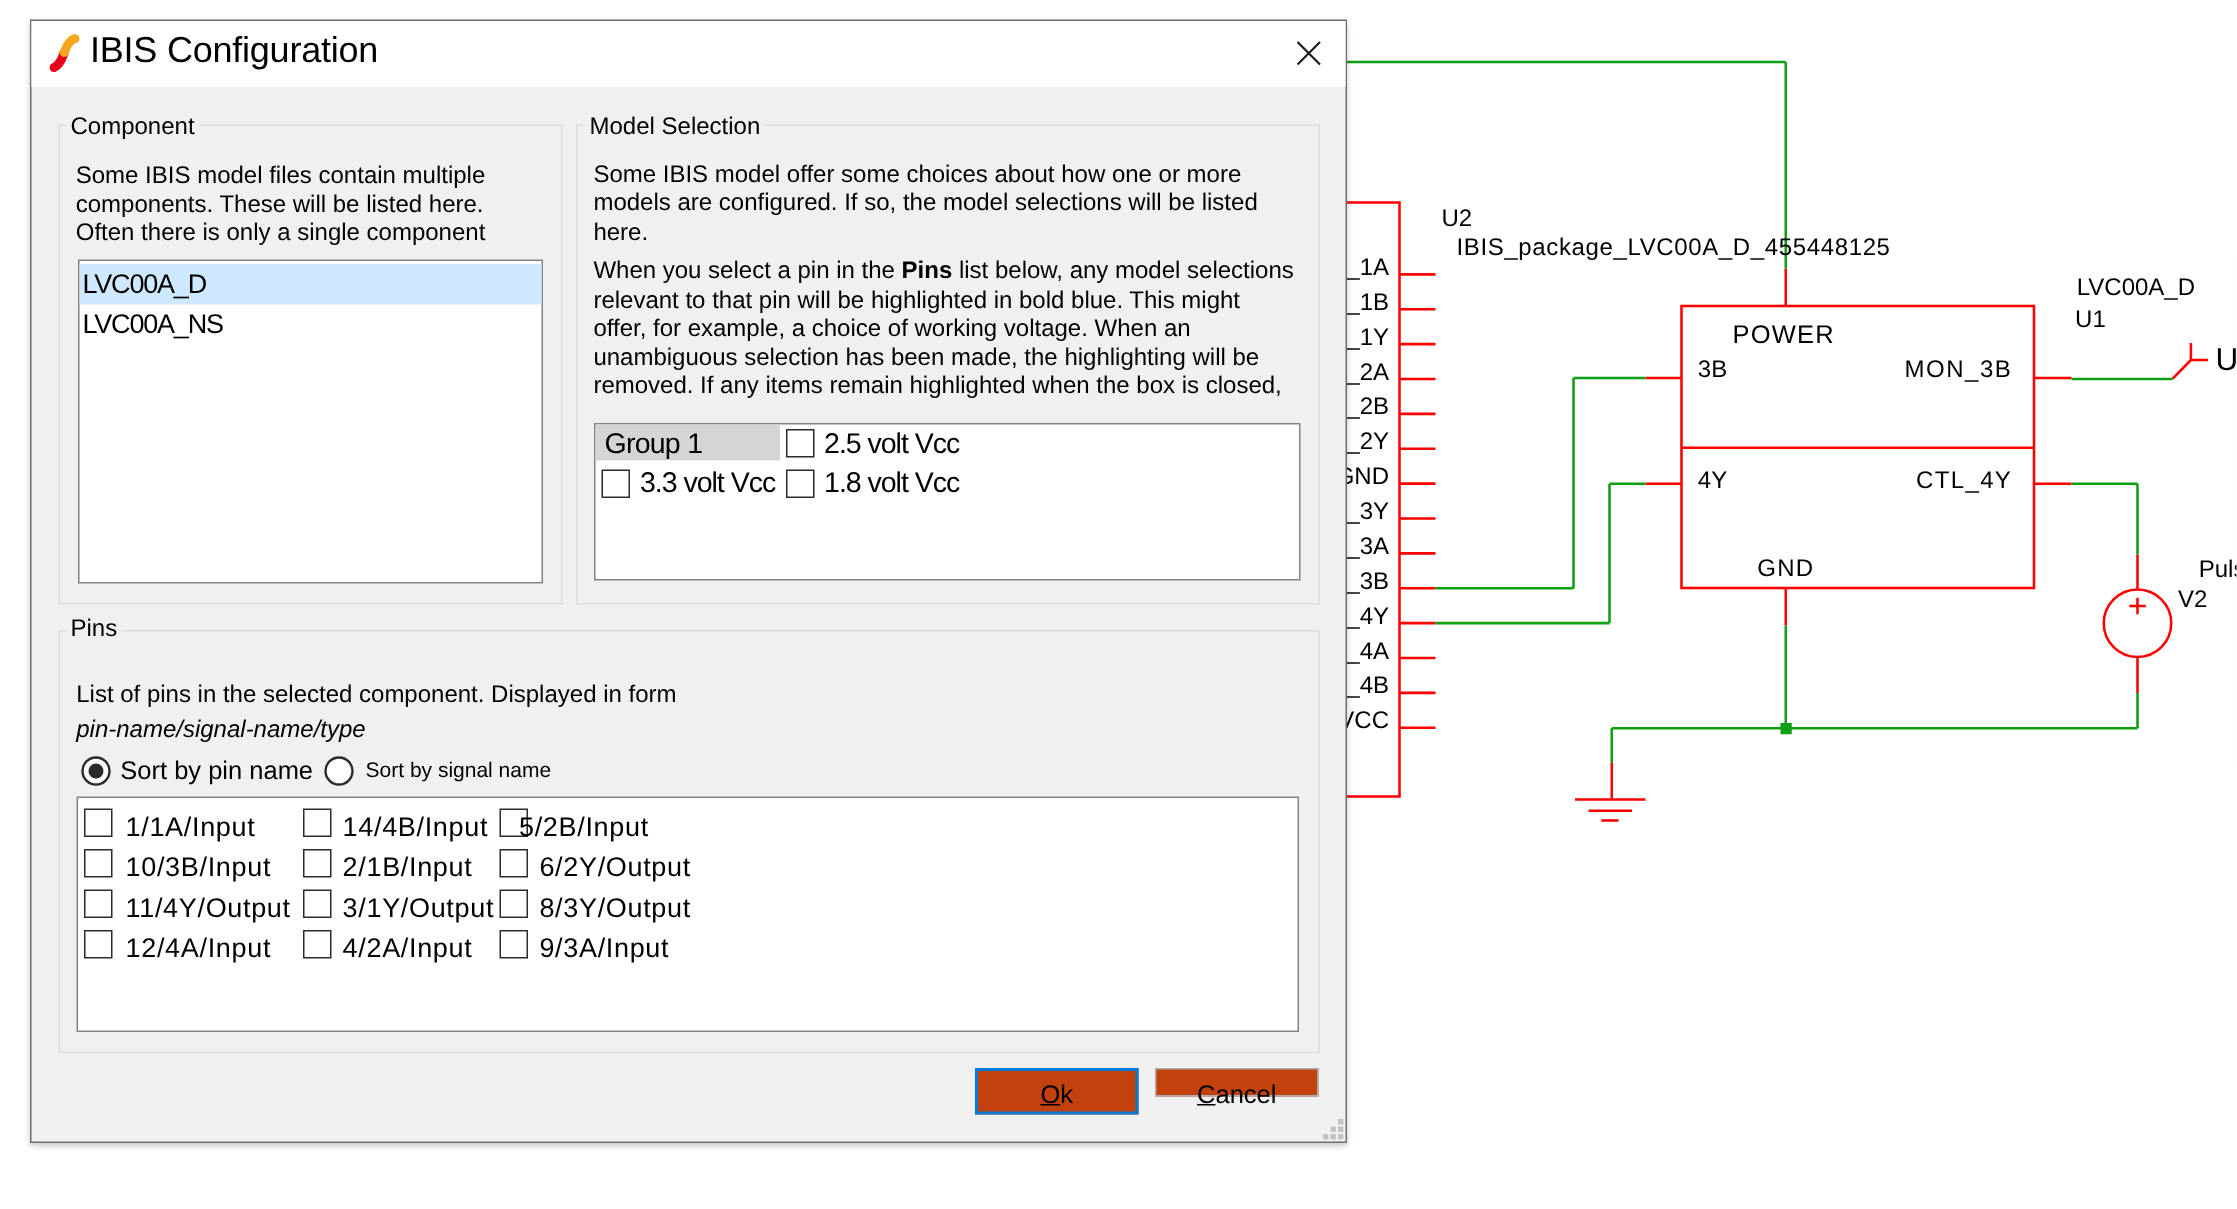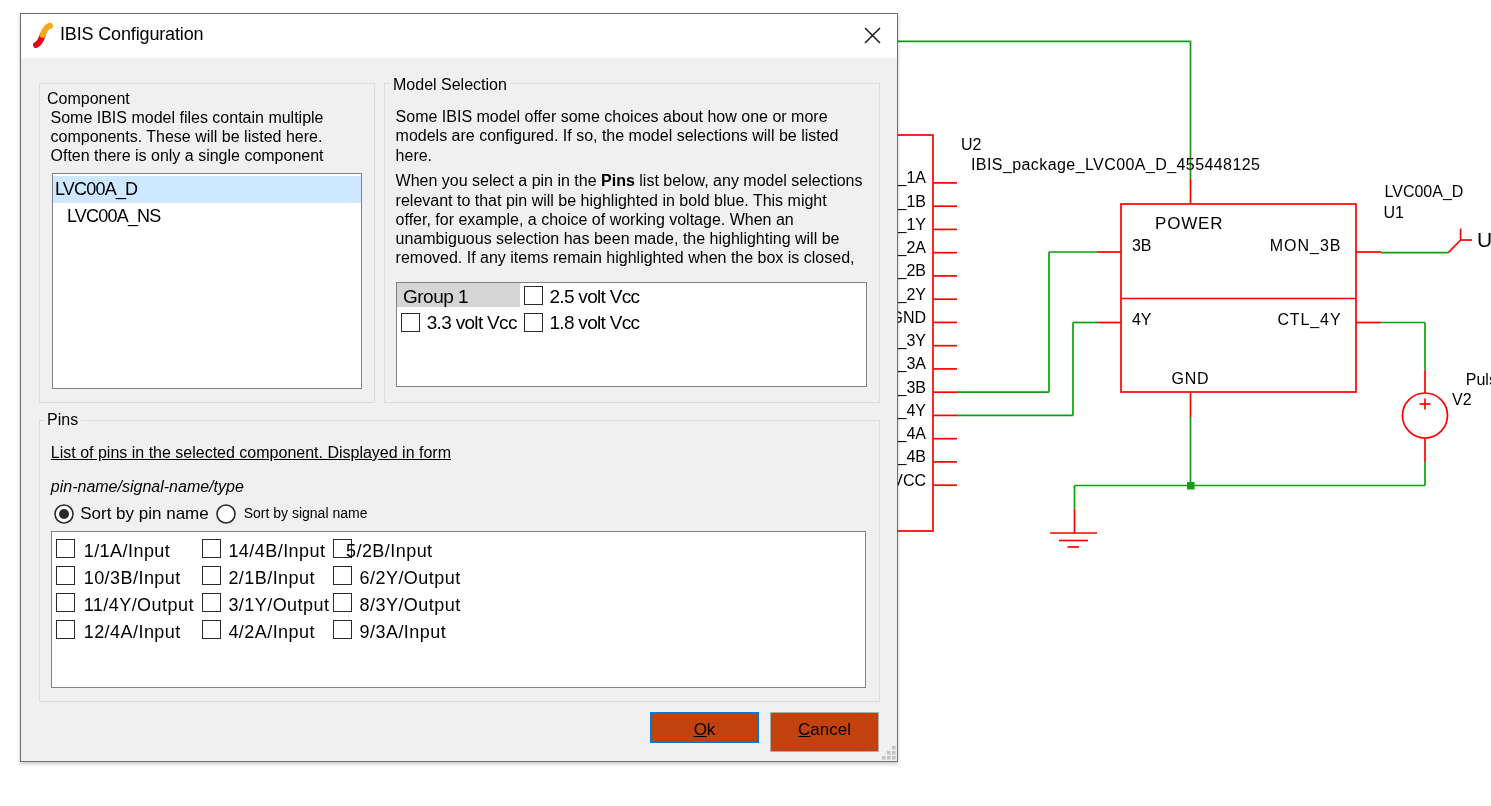--- a/index.html
+++ b/index.html
@@ -125,50 +125,50 @@
   </g>
 </svg>
 
 <div id="dlg"></div>
 <div id="titlebar"></div>
 
 <svg class="abs z" style="left:33px; top:22px;" width="22" height="26" viewBox="0 0 22 26">
   <path d="M3,23 C5.5,22 8,18.5 9.8,13" stroke="#e8001e" stroke-width="6" fill="none" stroke-linecap="round"></path>
   <path d="M9.8,13 C11.5,8 13.8,4.5 17,3.8" stroke="#f5a81c" stroke-width="6" fill="none" stroke-linecap="round"></path>
 </svg>
-<div class="abs z" style="left:60px; top:25.2px; font-size:18px; line-height:18px; letter-spacing:-0.15px;">IBIS Configuration</div>
+<div class="abs z" style="left:60px; top:25.2px; font-size:24px; line-height:18px; letter-spacing:-0.15px;">IBIS Configuration</div>
 <svg class="abs z" style="left:863px; top:26px;" width="19" height="19" viewBox="0 0 19 19">
   <path d="M2,2 L17,17 M17,2 L2,17" stroke="#1a1a1a" stroke-width="1.45"></path>
 </svg>
 
 <div class="groupbox" style="left:39px; top:83px; width:336px; height:320px;"></div>
-<div class="gblabel" style="left:44px; top:91px;text-align:right;">Component</div>
+<div class="gblabel" style="left:44px; top:77px;text-align:right;">Component</div>
 <div class="para" style="left:50.5px; top:107.5px;">Some IBIS model files contain multiple<br>components. These will be listed here.<br>Often there is only a single component</div>
 <div class="whitebox" style="left:52px; top:172.8px; width:310px; height:216px;"></div>
 <div class="abs z" style="left:53px; top:176.4px; width:308px; font-size:18px; letter-spacing:-0.8px;">
   <div style="height:26.9px; line-height:26.9px; padding-left:2px; background:#cde8ff;">LVC00A_D</div>
-  <div style="height:26.9px; line-height:26.9px; padding-left:14px;">LVC00A_NS</div>
+  <div style="height:26.9px; line-height:26.9px; padding-left:2px;">LVC00A_NS</div>
 </div>
 
 <div class="groupbox" style="left:384px; top:83px; width:496px; height:320px;"></div>
 <div class="gblabel" style="left:390px; top:77px;">Model Selection</div>
 <div class="para" style="left:395.6px; top:107.2px;">Some IBIS model offer some choices about how one or more<br>models are configured. If so, the model selections will be listed<br>here.</div>
 <div class="para" style="left:395.6px; top:171.3px;">When you select a pin in the <b>Pins</b> list below, any model selections<br>relevant to that pin will be highlighted in bold blue. This might<br>offer, for example, a choice of working voltage. When an<br>unambiguous selection has been made, the highlighting will be<br>removed. If any items remain highlighted when the box is closed,</div>
 <div class="whitebox" style="left:396px; top:281.8px; width:471px; height:105px;"></div>
 <div class="abs z" style="left:397px; top:282.8px; width:123px; height:24px; background:#d5d5d5; font-size:19px; line-height:24px; padding-left:6px; padding-top:2.5px; letter-spacing:-0.5px;">Group 1</div>
 <div class="cb" style="left:523.8px; top:286.2px;"></div>
 <div class="cbt" style="left:549.4px; top:286.7px; font-size:19px; line-height:19px; letter-spacing:-0.68px;">2.5 volt Vcc</div>
 <div class="cb" style="left:401px; top:312.8px;"></div>
 <div class="cbt" style="left:426.7px; top:313.4px; font-size:19px; line-height:19px; letter-spacing:-0.68px;">3.3 volt Vcc</div>
 <div class="cb" style="left:523.8px; top:312.8px;"></div>
 <div class="cbt" style="left:549.4px; top:313.4px; font-size:19px; line-height:19px; letter-spacing:-0.68px;">1.8 volt Vcc</div>
 
 <div class="groupbox" style="left:39px; top:420px; width:841px; height:282px;"></div>
 <div class="gblabel" style="left:44px; top:412px;">Pins</div>
-<div class="para" style="left:50.8px; top:443px;text-decoration:underline;">List of pins in the selected component. Displayed in form</div>
+<div class="para" style="left:50.8px; top:454px;">List of pins in the selected component. Displayed in form</div>
 <div class="para" style="left:50.8px; top:477.4px; font-style:italic;">pin-name/signal-name/type</div>
 
 <svg class="abs z" style="left:53.9px; top:503.8px;" width="20" height="20" viewBox="0 0 20 20">
   <circle cx="10" cy="10" r="9" fill="#fff" stroke="#2b2b2b" stroke-width="1.6"></circle>
   <circle cx="10" cy="10" r="5" fill="#2b2b2b"></circle>
 </svg>
 <div class="cbt" style="left:80.2px; top:504.5px; font-size:17px; line-height:17px; letter-spacing:0;">Sort by pin name</div>
 <svg class="abs z" style="left:215.5px; top:503.8px;" width="20" height="20" viewBox="0 0 20 20">
   <circle cx="10" cy="10" r="9" fill="#fff" stroke="#2b2b2b" stroke-width="1.6"></circle>
 </svg>
@@ -194,21 +194,21 @@
 <div class="cb" style="left:333.4px; top:593.3px;"></div>
 <div class="cbt" style="left:359.6px; top:596.4px;">8/3Y/Output</div>
 <div class="cb" style="left:56.3px; top:620.3px;"></div>
 <div class="cbt" style="left:83.7px; top:623.4px;">12/4A/Input</div>
 <div class="cb" style="left:202.1px; top:620.3px;"></div>
 <div class="cbt" style="left:228.4px; top:623.4px;">4/2A/Input</div>
 <div class="cb" style="left:333.4px; top:620.3px;"></div>
 <div class="cbt" style="left:359.6px; top:623.4px;">9/3A/Input</div>
 
 <div class="btn" style="left:650px; top:712px; width:109px; height:31px; border:2px solid #0078d7; line-height:32px;"><span style="text-decoration:underline;">O</span>k</div>
-<div class="btn" style="left:770px; top:712px; width:109px; height:40px; border:1px solid #adadad; line-height:34px;"><span style="text-decoration:underline;">C</span>ancel</div>
+<div class="btn" style="left:770px; top:712px; width:109px; height:19px; border:1px solid #adadad; line-height:34px;"><span style="text-decoration:underline;">C</span>ancel</div>
 
 <svg class="abs" style="left:882px; top:746px; z-index:12;" width="14" height="14" viewBox="0 0 14 14">
   <g fill="#c3c3c3">
     <rect x="10" y="0" width="3.6" height="3.6"></rect>
     <rect x="5" y="5" width="3.6" height="3.6"></rect>
       <rect x="10" y="5" width="3.6" height="3.6"></rect>
     <rect x="0" y="10" width="3.6" height="3.6"></rect>
       <rect x="5" y="10" width="3.6" height="3.6"></rect>
       <rect x="10" y="10" width="3.6" height="3.6"></rect>
   </g>

